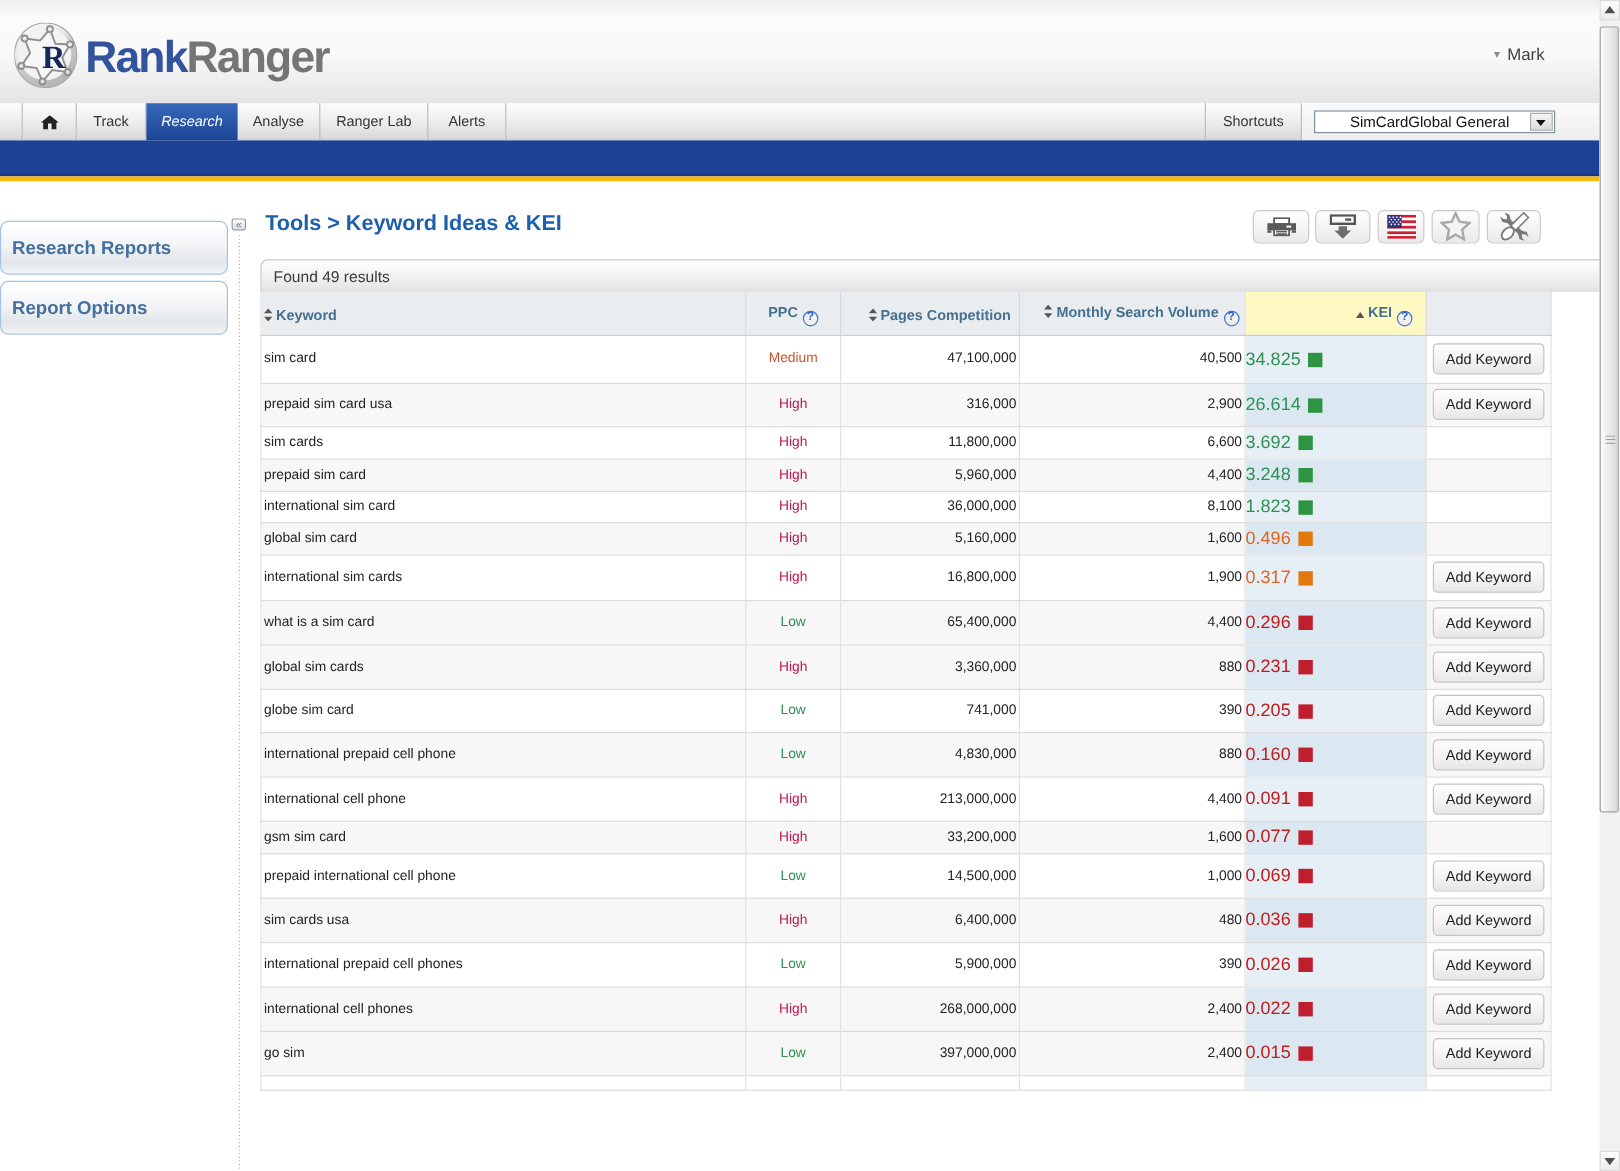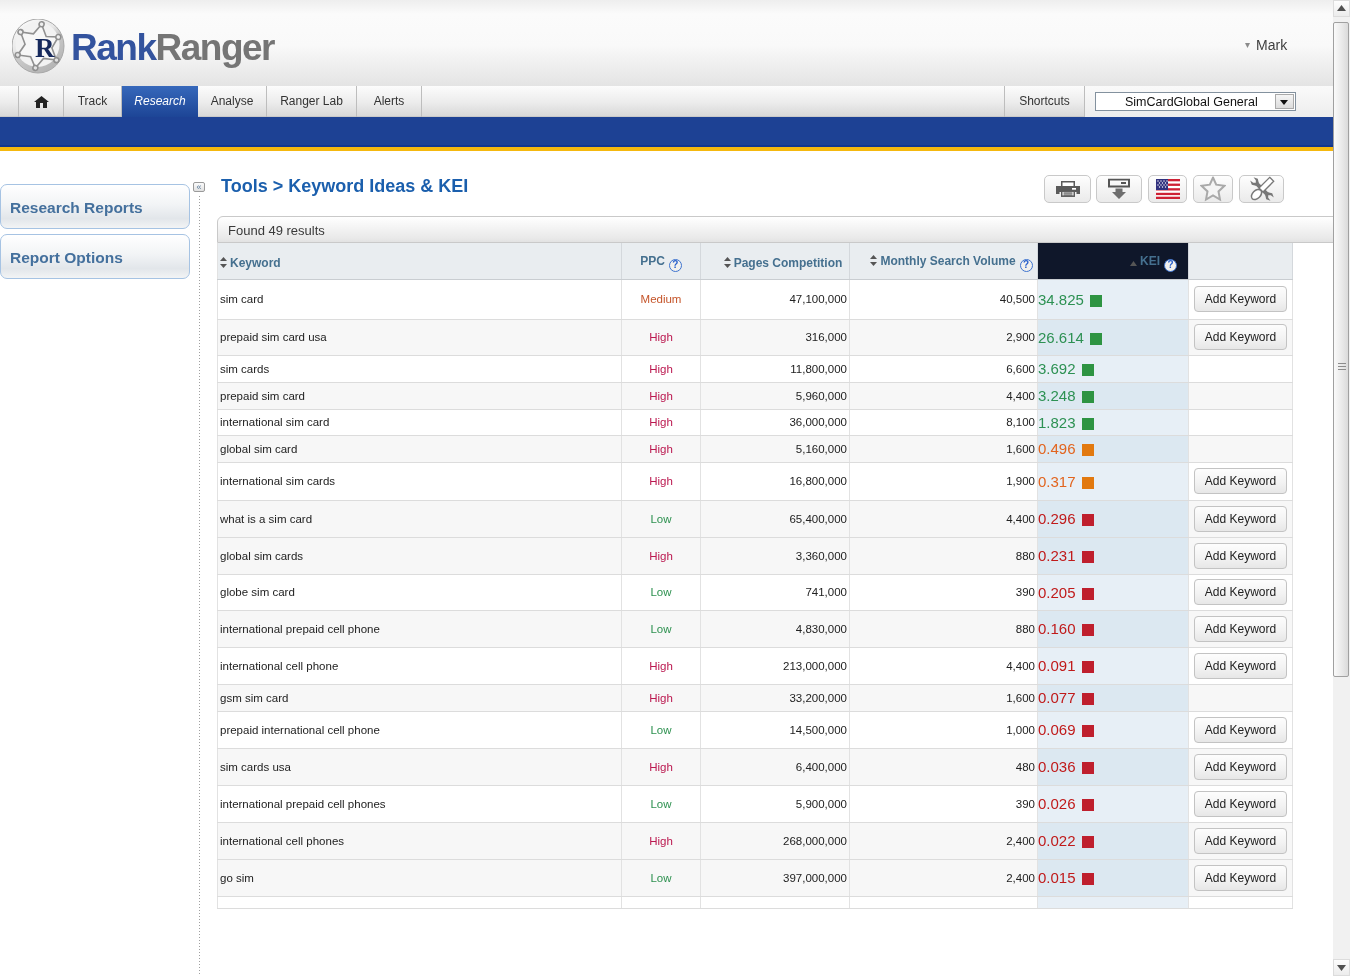--- a/index.html
+++ b/index.html
@@ -64,21 +64,21 @@
   font-size:13px; color:#3a3a3a; line-height:27px; padding-left:10px; }
 
 
 #tbl { position:absolute; left:217px; top:243px; width:1075px; border-collapse:collapse;
   table-layout:fixed; font-size:11.5px; color:#222; }
 #tbl td, #tbl th { border-right:1px solid #e2e2e2; border-bottom:1px solid #dcdcdc;
   overflow:hidden; white-space:nowrap; padding:0; }
 #tbl td:first-child, #tbl th:first-child { border-left:1px solid #e2e2e2; }
 #tbl th { height:36px; padding-top:4px; background:#e9edf0; color:#45708f; font-size:12px; text-align:left;
   border-right:1px solid #d4d8dc; border-bottom:1px solid #c9cdd1;margin-left:35px; }
-#tbl th.h-kei { background:#0f172a; }
+#tbl th.h-kei { background:#fef9c3; }
 tr.even td { background:#f7f7f7; }
 tr.odd td { background:#ffffff; }
 #tbl .c-kw { padding-left:2px; }
 .c-ppc { text-align:center; }
 #tbl .c-num { text-align:right; padding-right:2px; font-size:11.5px; }
 #tbl td.c-kei { text-align:left; padding-right:22px; font-size:15px; }
 tr.odd td.c-kei { background:#e7eff6; }
 tr.even td.c-kei { background:#dce8f1; }
 .c-btn { text-align:center; }
 .c-ppc.h { color:#bb1950; }

